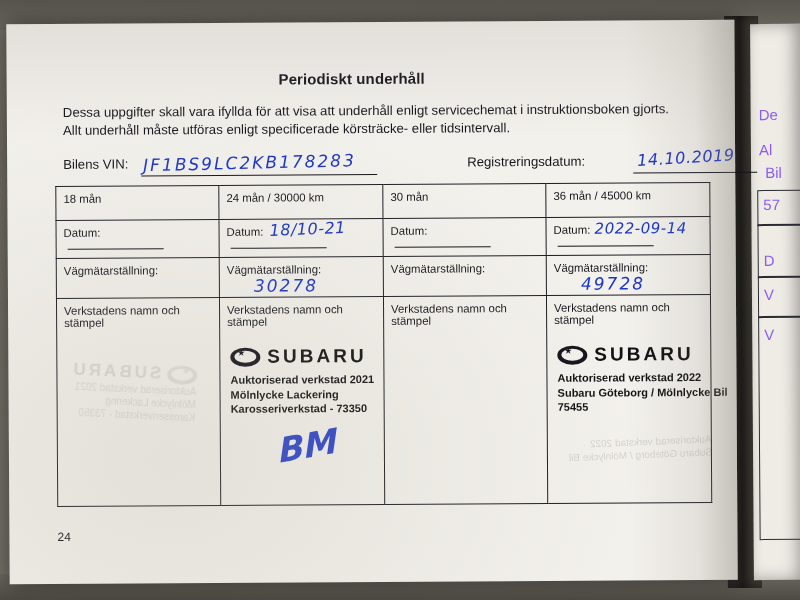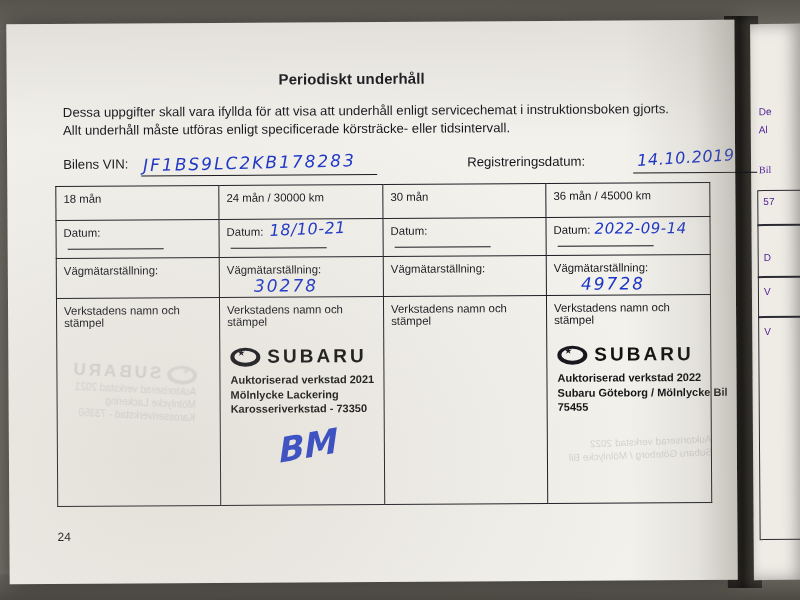--- a/index.html
+++ b/index.html
@@ -64,22 +64,22 @@
     position: absolute;
     left: 752px; top: 24px;
     width: 52px; height: 556px;
     background: #efece6;
     box-shadow: -8px 0 16px rgba(0,0,0,.35) inset;
     transform: rotate(-0.4deg);
     overflow: hidden;
   }
   .page-right .rp-text {
     position: absolute;
-    color: #4c1d95;
-    font-size: 10px;
+    color: #8b5cf6;
+    font-size: 15px;
     white-space: nowrap;
   }
   .page-right .rp-box {
     position: absolute;
     border: 1px solid #2a2a33;
   }
 
   
   .content {
     position: absolute;
@@ -267,22 +267,22 @@
 
 <div id="scene">
 
   <div class="desk-top"></div>
   <div class="desk-bottom"></div>
 
   <div class="gutter"></div>
 
   <div class="page-right">
     <div class="rp-text" style="left:8px; top:82px;">De</div>
-    <div class="rp-text" style="left:8px; top:100px;">Al</div>
-    <div class="rp-text" style="left:8px; top:140px; font-weight:400;font-family:Liberation Serif, serif;">Bil</div>
+    <div class="rp-text" style="left:8px; top:117px;">Al</div>
+    <div class="rp-text" style="left:14px; top:140px; font-weight:400;">Bil</div>
     <div class="rp-box" style="left:6px; top:166px; width:60px; height:350px;"></div>
     <div class="rp-text" style="left:12px; top:172px;">57</div>
     <div class="rp-box" style="left:6px; top:200px; width:60px; height:0;"></div>
     <div class="rp-text" style="left:12px; top:228px;">D</div>
     <div class="rp-box" style="left:6px; top:252px; width:60px; height:0;"></div>
     <div class="rp-text" style="left:12px; top:262px;">V</div>
     <div class="rp-box" style="left:6px; top:292px; width:60px; height:0;"></div>
     <div class="rp-text" style="left:12px; top:302px;">V</div>
   </div>
 

